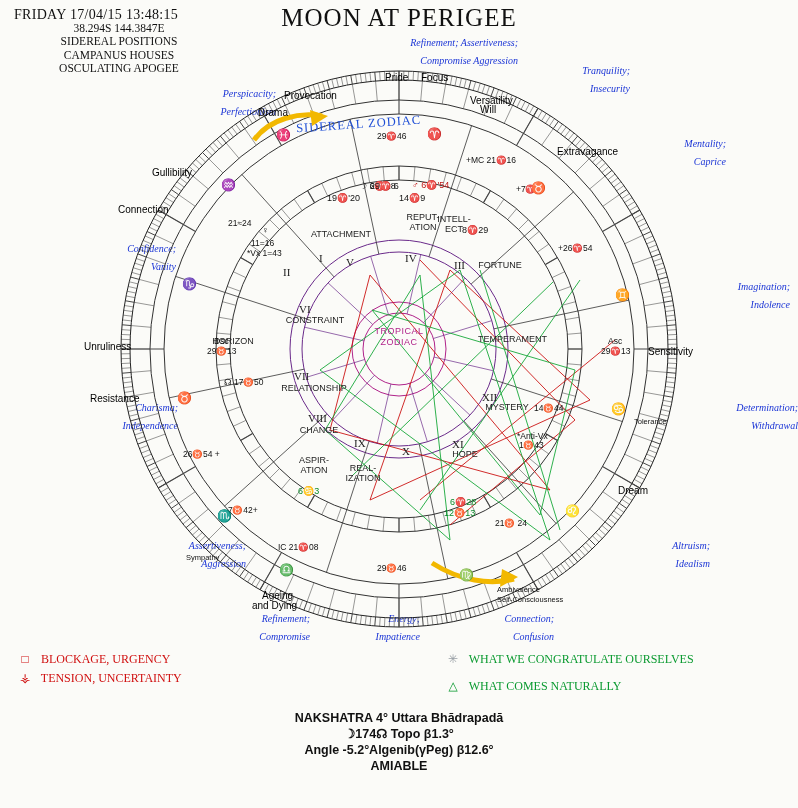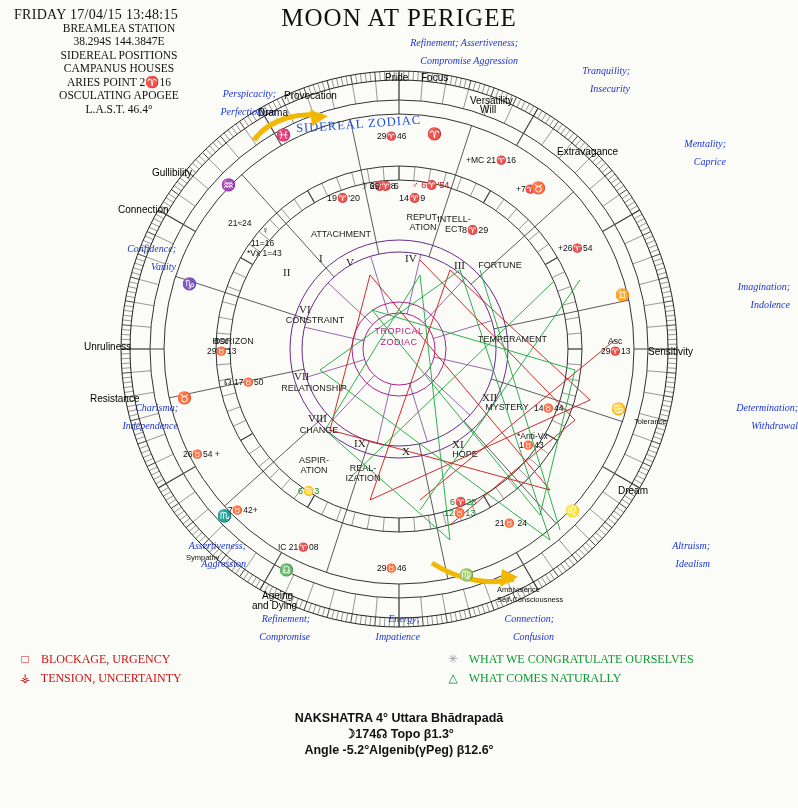--- a/index.html
+++ b/index.html
@@ -57,27 +57,24 @@
   }
   .arrow{position:absolute;}
 </style>
 </head>
 <body>
 
 <div class="abs" id="title">MOON AT PERIGEE</div>
 
 <div class="abs" id="header">
   <div class="date">FRIDAY 17/04/15  13:48:15</div>
-  <span class="line">BREAMLEA STATION</span>
   <span class="line">38.294S  144.3847E</span>
   <span class="line">SIDEREAL POSITIONS</span>
   <span class="line">CAMPANUS HOUSES</span>
-  <span class="line">ARIES POINT  2♈16</span>
   <span class="line">OSCULATING APOGEE</span>
-  <span class="line">L.A.S.T. 46.4°</span>
 </div>
 
 <div class="abs blue-note" style="left:146px;top:85px;width:130px;white-space:pre-line;">Perspicacity;
 Perfectionism</div>
 <div class="abs blue-note" style="left:288px;top:34px;width:230px;white-space:pre-line;">Refinement;  Assertiveness;
 Compromise   Aggression</div>
 <div class="abs blue-note" style="left:500px;top:62px;width:130px;white-space:pre-line;">Tranquility;
 Insecurity</div>
 <div class="abs blue-note" style="left:596px;top:135px;width:130px;white-space:pre-line;">Mentality;
 Caprice</div>
@@ -825,27 +822,28 @@
     <span class="red" style="display:inline-block;width:26px;text-align:center;">□</span>
     <span class="red">BLOCKAGE, URGENCY</span>
   </div>
   <div>
     <span class="red" style="display:inline-block;width:26px;text-align:center;">⚶</span>
     <span class="red">TENSION, UNCERTAINTY</span>
   </div>
 </div>
 
 <div class="abs legend" style="left:440px;top:652px;width:350px;">
-  <div style="margin-bottom:4px;">
+  <div style="margin-bottom:12px;">
     <span style="display:inline-block;width:26px;text-align:center;color:#9aa0a6;">✳</span>
     <span class="green">WHAT WE CONGRATULATE OURSELVES</span>
   </div>
   <div>
     <span class="green" style="display:inline-block;width:26px;text-align:center;">△</span>
     <span class="green">WHAT COMES NATURALLY</span>
   </div>
 </div>
 
 <div class="abs" id="footer">
   <div>NAKSHATRA 4° Uttara Bhādrapadā</div>
   <div>☽174☊ Topo β1.3°</div>
   <div>Angle -5.2°Algenib(γPeg) β12.6°</div>
+  <div>AMIABLE</div>
 </div>
 
 </body></html>

